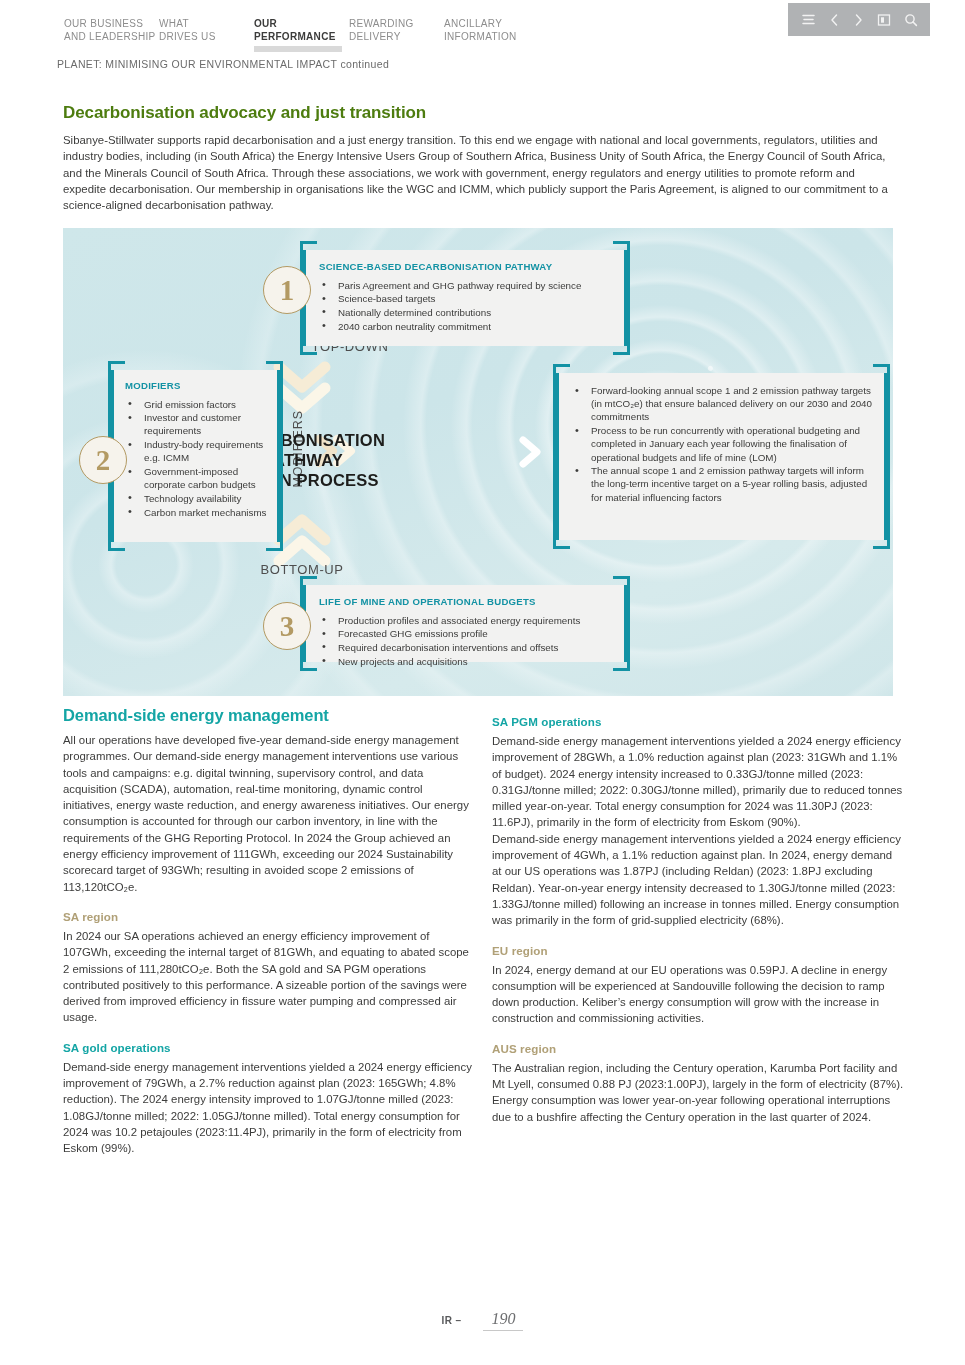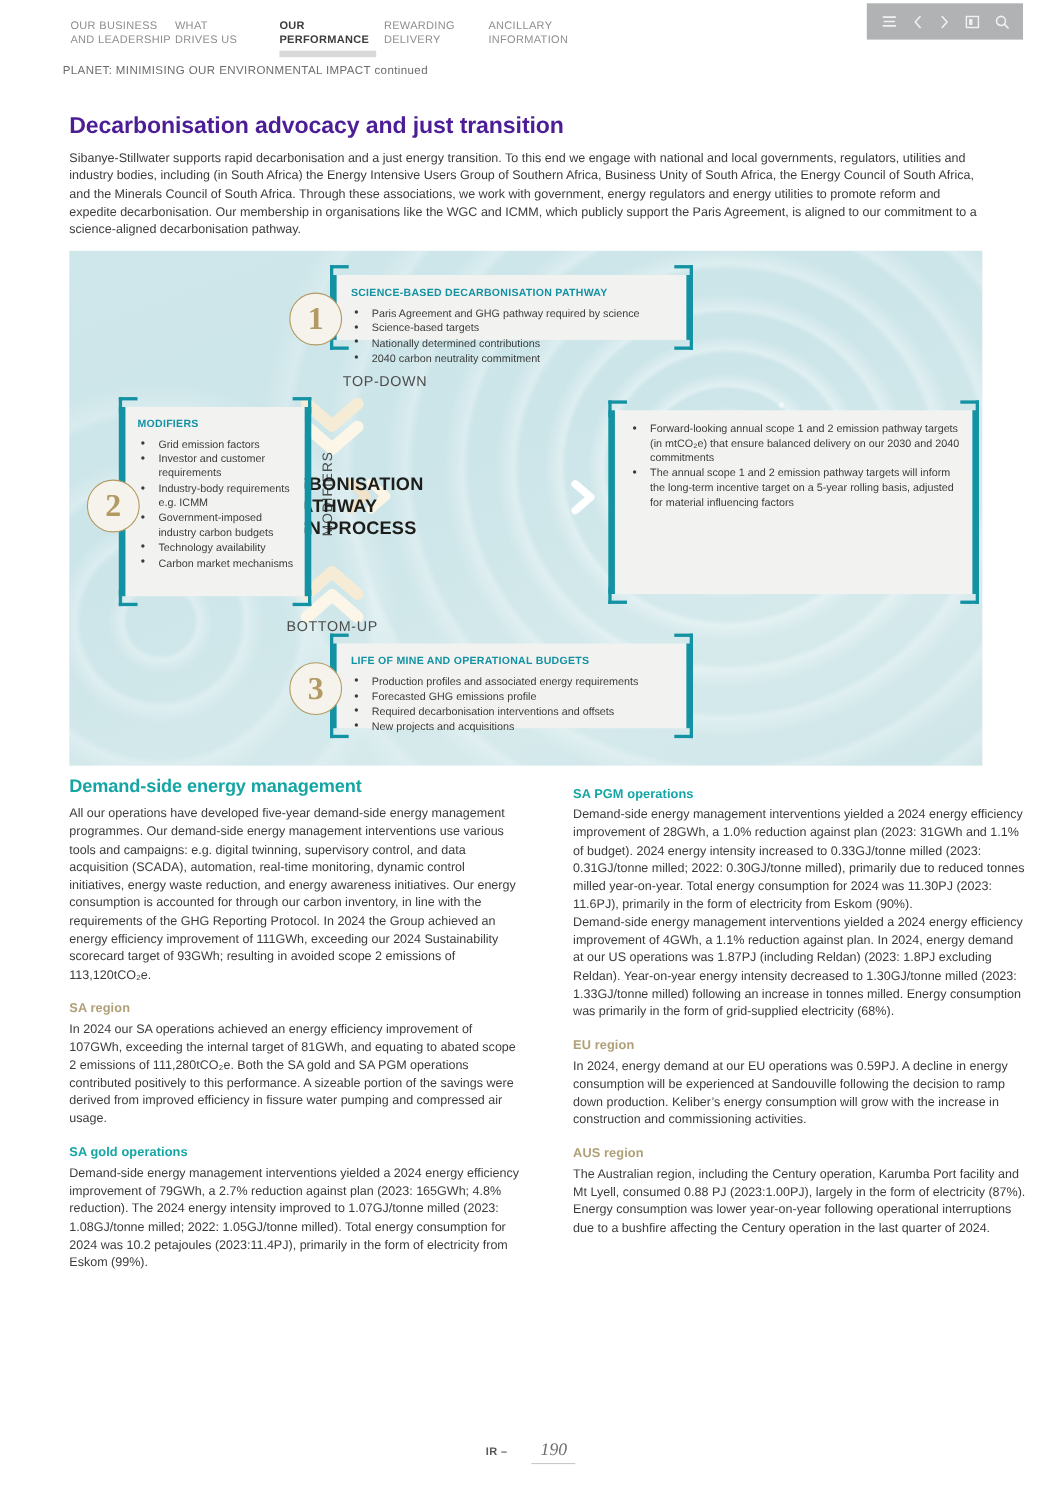--- a/index.html
+++ b/index.html
@@ -83,23 +83,23 @@
 
   
   .intro {
     position: absolute;
     left: 63px;
     top: 103px;
     width: 830px;
   }
   h1.heading {
     margin: 0 0 9px 0;
-    font-size: 21px;
-    font-weight: bold;
-    color: #4c1d95;
+    font-size: 17px;
+    font-weight: bold;
+    color: #4d7c0f;
     letter-spacing: -0.1px;
   }
   .intro p {
     margin: 0;
     font-size: 11.4px;
     line-height: 16.3px;
     color: #3c3c3b;
   }
 
   
@@ -240,21 +240,21 @@
     letter-spacing: 0.2px;
   }
 
   
   .col {
     position: absolute;
     top: 706px;
     width: 412px;
   }
   .col-left  { left: 63px; }
-  .col-right { left: 492px; margin-left: 29px; }
+  .col-right { left: 492px; }
 
   .col h2 {
     margin: 0 0 7px 0;
     font-size: 16.5px;
     font-weight: bold;
     color: #14a5a5;
     letter-spacing: -0.1px;
   }
   .col h3 {
     margin: 15px 0 5px 0;
@@ -404,21 +404,21 @@
     </svg>
   </div>
 
   <div class="center-title" style="left:110px; top:202px; width:260px;">
     <span>DECARBONISATION</span><br>
     <span>PATHWAY</span><br>
     <span>DESIGN PROCESS</span>
   </div>
 
   <div class="numcircle" style="left:200px; top:38px;">1</div>
-  <div class="box" style="left:243px; top:22px; width:318px; height:59px; padding:11px 10px 4px 13px;">
+  <div class="box" style="left:243px; top:22px; width:318px; height:96px; padding:11px 10px 4px 13px;">
     <span class="brk tl"></span>
     <span class="brk tr"></span>
     <span class="brk bl"></span>
     <span class="brk br"></span>
     <p class="box-title">SCIENCE-BASED DECARBONISATION PATHWAY</p>
     <ul>
       <li>Paris Agreement and GHG pathway required by science</li>
       <li>Science-based targets</li>
       <li>Nationally determined contributions</li>
       <li>2040 carbon neutrality commitment</li>
@@ -429,33 +429,34 @@
   <div class="box" style="left:51px; top:142px; width:163px; height:172px; padding:10px 8px 8px 11px;">
     <span class="brk tl"></span>
     <span class="brk tr"></span>
     <span class="brk bl"></span>
     <span class="brk br"></span>
     <p class="box-title">MODIFIERS</p>
     <ul>
       <li>Grid emission factors</li>
       <li>Investor and customer requirements</li>
       <li>Industry-body requirements e.g. ICMM</li>
-      <li>Government-imposed industry carbon budgets</li>
+      <li>Government-imposed corporate carbon budgets</li>
       <li>Technology availability</li>
       <li>Carbon market mechanisms</li>
     </ul>
   </div>
 
   <div class="box" style="left:496px; top:145px; width:325px; height:167px; padding:11px 10px 8px 13px;">
     <span class="brk tl"></span>
     <span class="brk tr"></span>
     <span class="brk bl"></span>
     <span class="brk br"></span>
     <ul>
       <li>Forward-looking annual scope 1 and 2 emission pathway targets (in mtCO₂e) that ensure balanced delivery on our 2030 and 2040 commitments</li>
+      <li>Process to be run concurrently with operational budgeting and completed in January each year following the finalisation of operational budgets and life of mine (LOM)</li>
       <li>The annual scope 1 and 2 emission pathway targets will inform the long-term incentive target on a 5-year rolling basis, adjusted for material influencing factors</li>
     </ul>
   </div>
 
   <div class="numcircle" style="left:200px; top:374px;">3</div>
   <div class="box" style="left:243px; top:357px; width:318px; height:77px; padding:11px 10px 8px 13px;">
     <span class="brk tl"></span>
     <span class="brk tr"></span>
     <span class="brk bl"></span>
     <span class="brk br"></span>

